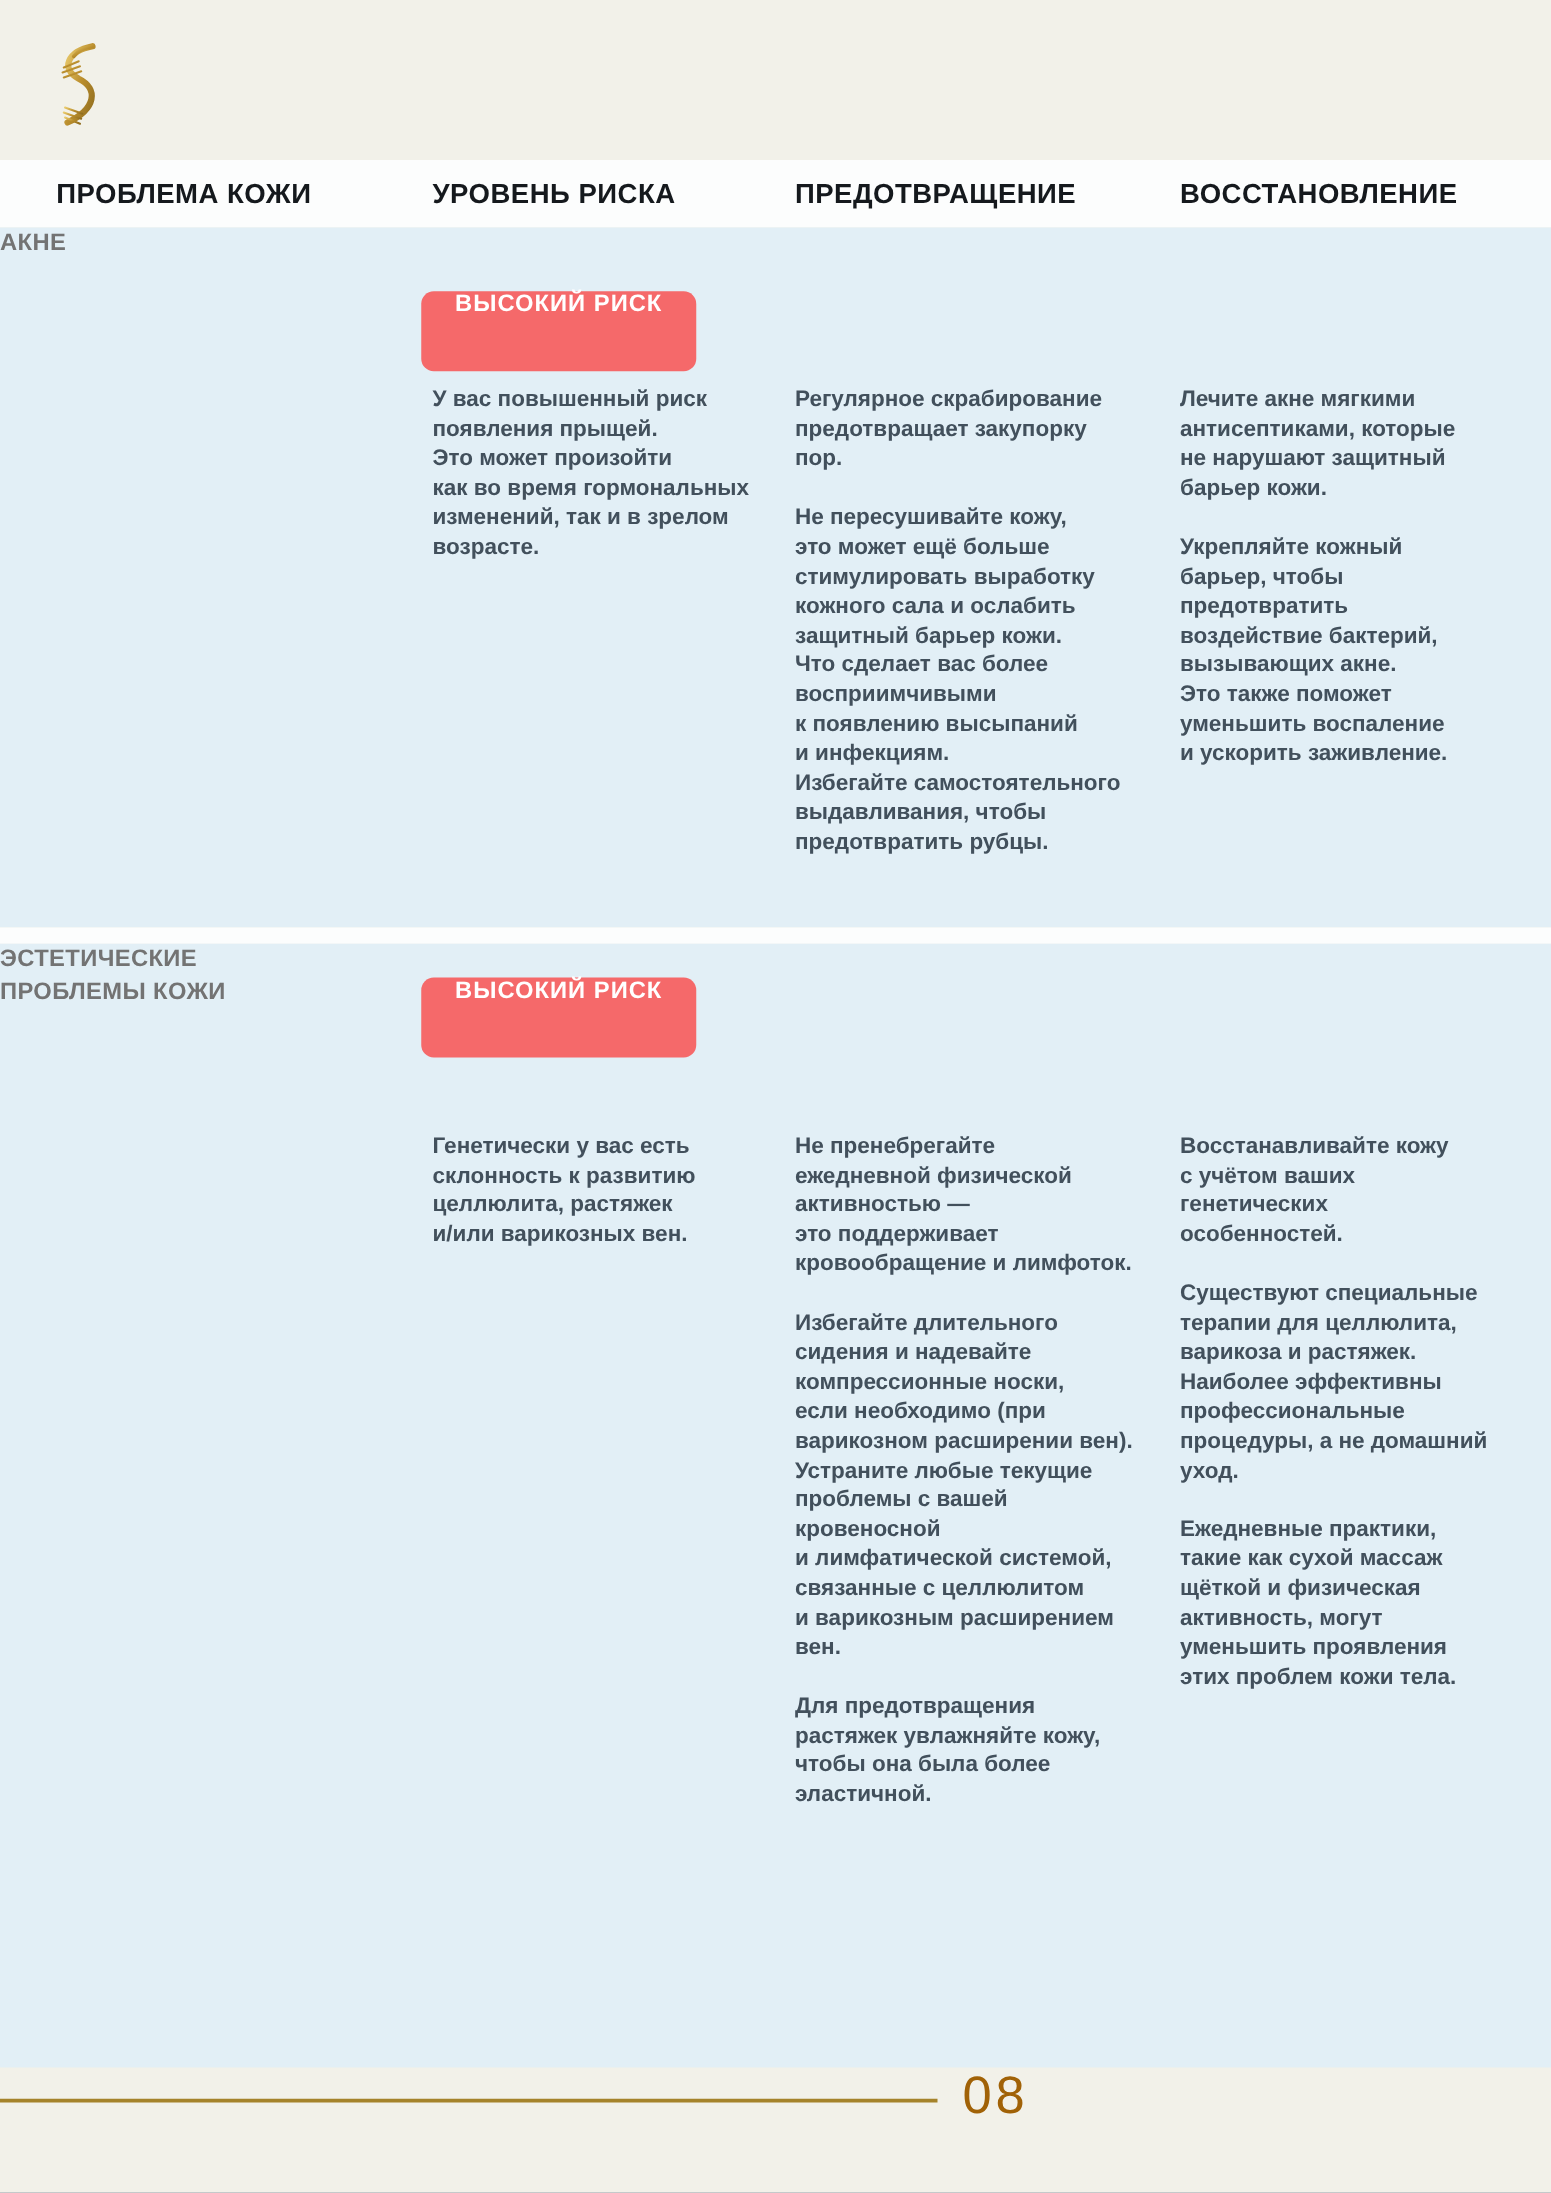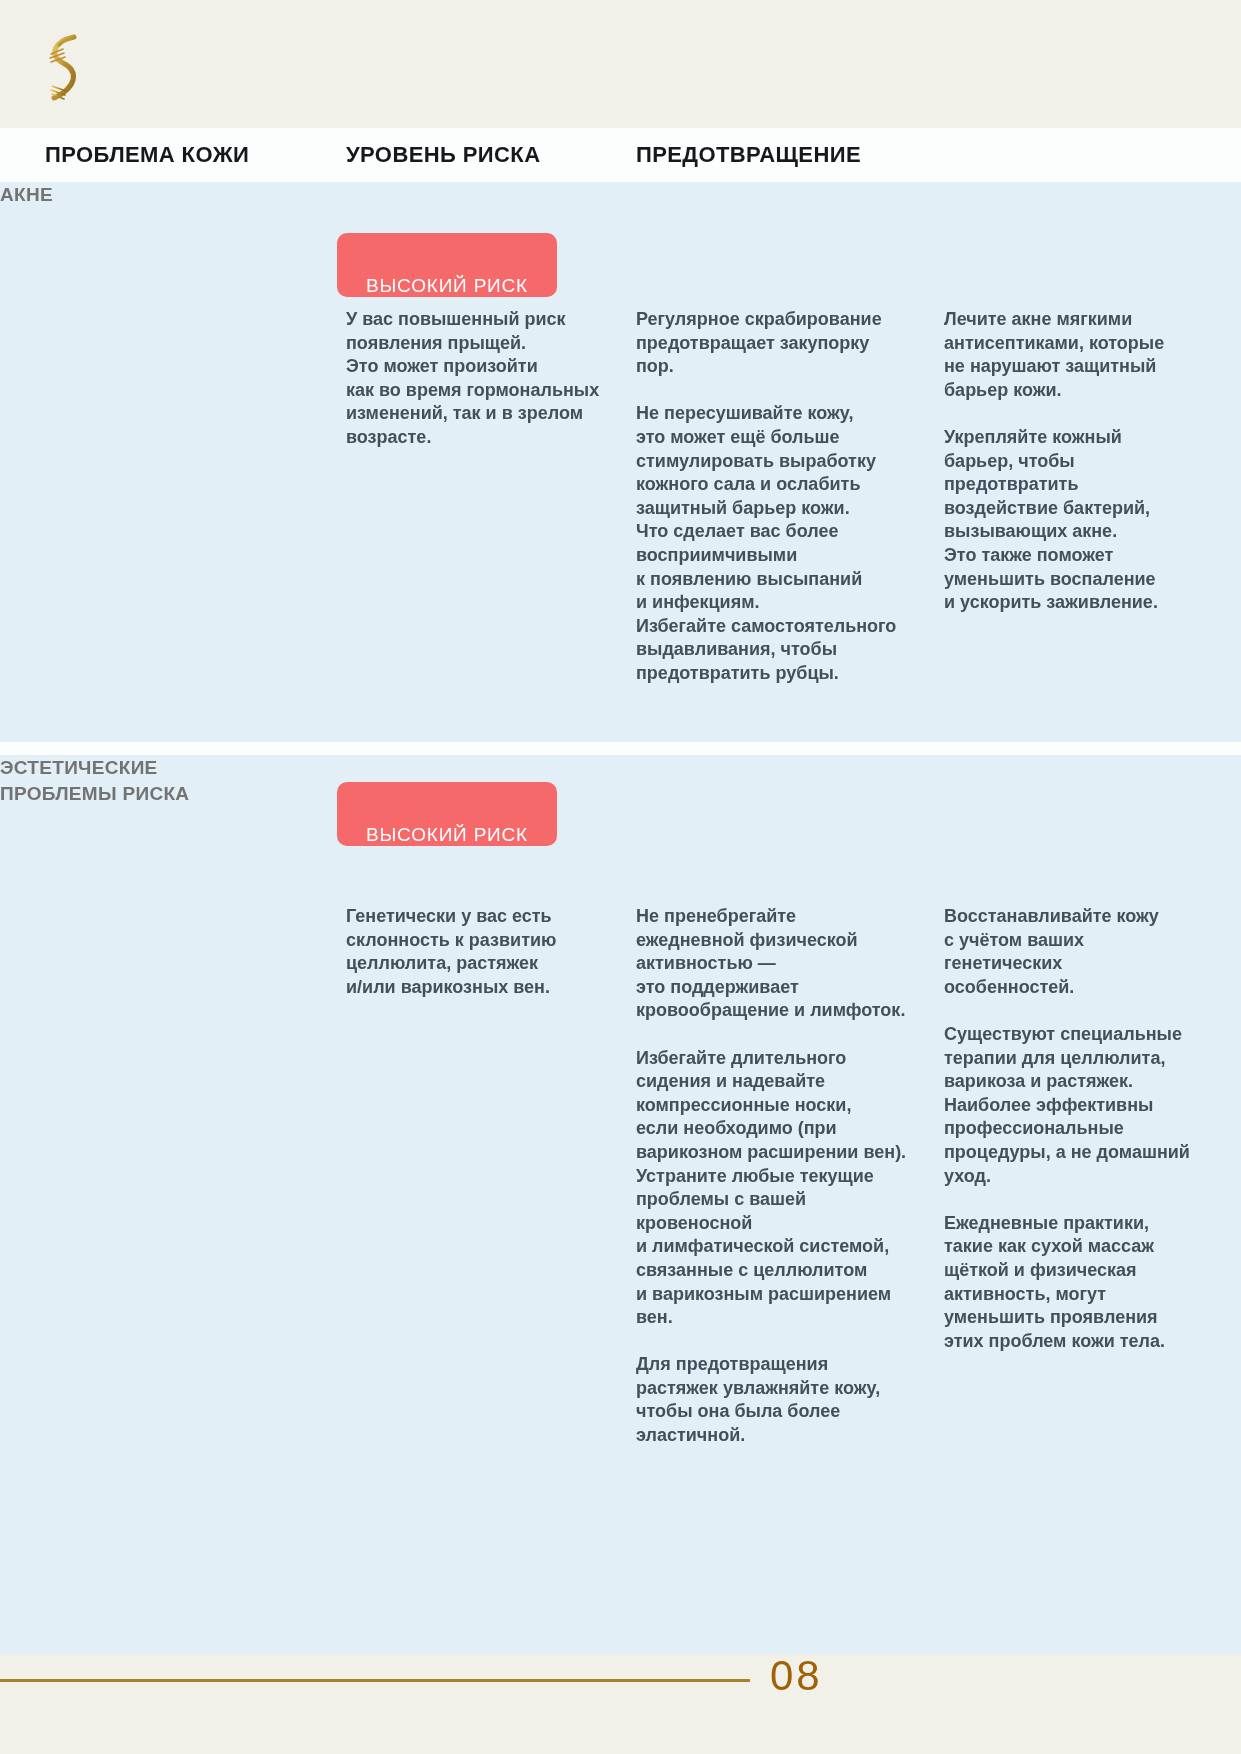--- a/index.html
+++ b/index.html
@@ -24,22 +24,22 @@
   .hc-1{ left:45px; }  .hc-2{ left:346px; } .hc-3{ left:636px; } .hc-4{ left:944px; }
   
   .section{ position:absolute; left:0; width:100%; background:#e2eff6; }
   .section-acne{ top:182px; height:560px; }
   .section-gap{ position:absolute; left:0; top:742px; width:100%; height:13px; background:#fcfdfd; }
   .section-aesthetic{ top:755px; height:899px; }
   
   .badge{
     position:absolute; left:337px; width:220px; height:64px;
     background:#f5696a; border-radius:10px;
-    display:flex; align-items:flex-end; justify-content:center;
-    color:#ffffff; font-weight:400; font-size:19px; letter-spacing:.8px;
+    display:flex; align-items:flex-start; justify-content:center;
+    color:#ffffff; font-weight:700; font-size:19px; letter-spacing:.8px;
     white-space:nowrap;
   }
   .badge-acne{ top:51px; }
   .badge-aesthetic{ top:27px; }
   
   .col{
     position:absolute; font-size:18px; line-height:23.6px; color:#42505c;
     white-space:pre-line;
     font-weight:bold;
   }
@@ -87,20 +87,21 @@
         <line x1="7" y1="56" x2="21" y2="61"></line>
         <line x1="8" y1="60" x2="20" y2="65"></line>
       </g>
     </svg>
   </div>
 
   <div class="header-band">
     <div class="header-cell hc-1">ПРОБЛЕМА КОЖИ</div>
     <div class="header-cell hc-2">УРОВЕНЬ РИСКА</div>
     <div class="header-cell hc-3">ПРЕДОТВРАЩЕНИЕ</div>
+    <div class="header-cell hc-4">ВОССТАНОВЛЕНИЕ</div>
   </div>
 
   <div class="section section-acne row-acne">
     <div class="badge badge-acne">
       <span>ВЫСОКИЙ РИСК</span>
     </div>
     <div class="problem-title c-1">АКНЕ</div>
     <div class="col c-2">У вас повышенный риск
 появления прыщей.
 Это может произойти
@@ -138,21 +139,21 @@
 предотвратить рубцы.</div>
   </div>
 
   <div class="section-gap"></div>
 
   <div class="section section-aesthetic row-aesthetic">
     <div class="badge badge-aesthetic">
       <span>ВЫСОКИЙ РИСК</span>
     </div>
     <div class="problem-title c-1">ЭСТЕТИЧЕСКИЕ
-ПРОБЛЕМЫ РИСКА</div>
+ПРОБЛЕМЫ КОЖИ</div>
     <div class="col c-2">Генетически у вас есть
 склонность к развитию
 целлюлита, растяжек
 и/или варикозных вен.</div>
     <div class="col c-3">Не пренебрегайте
 ежедневной физической
 активностью —
 это поддерживает
 кровообращение и лимфоток.
 

